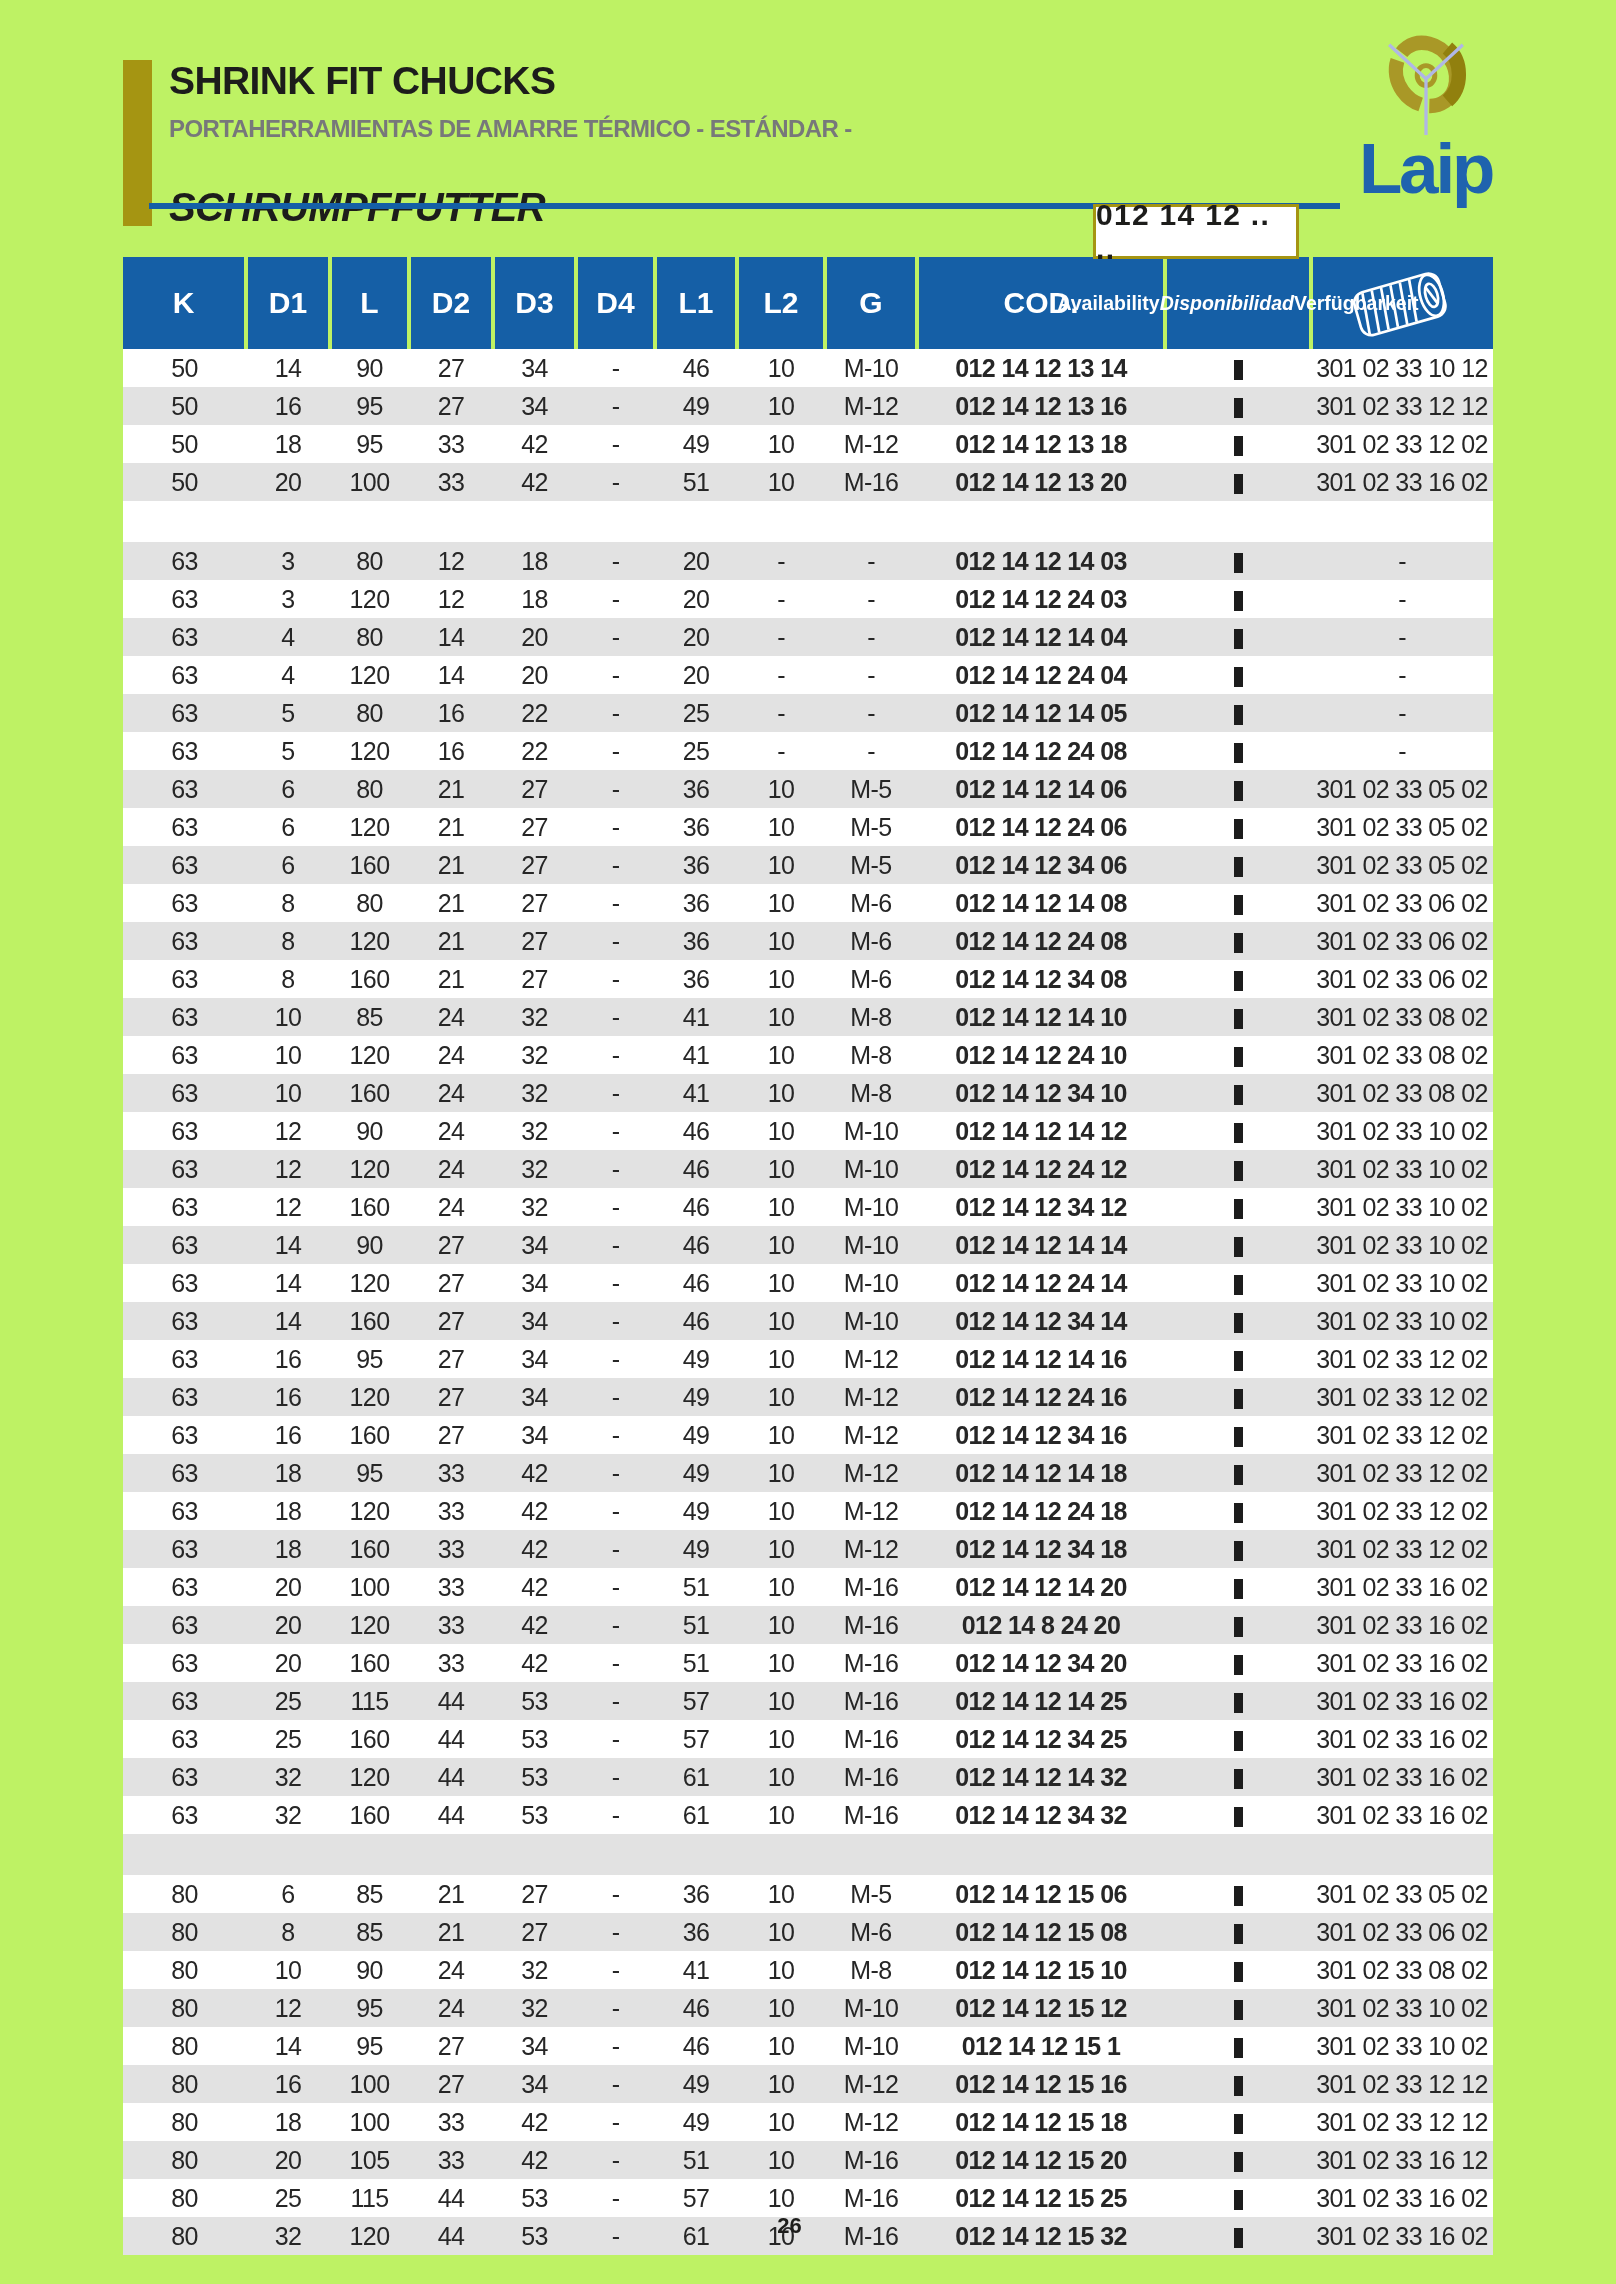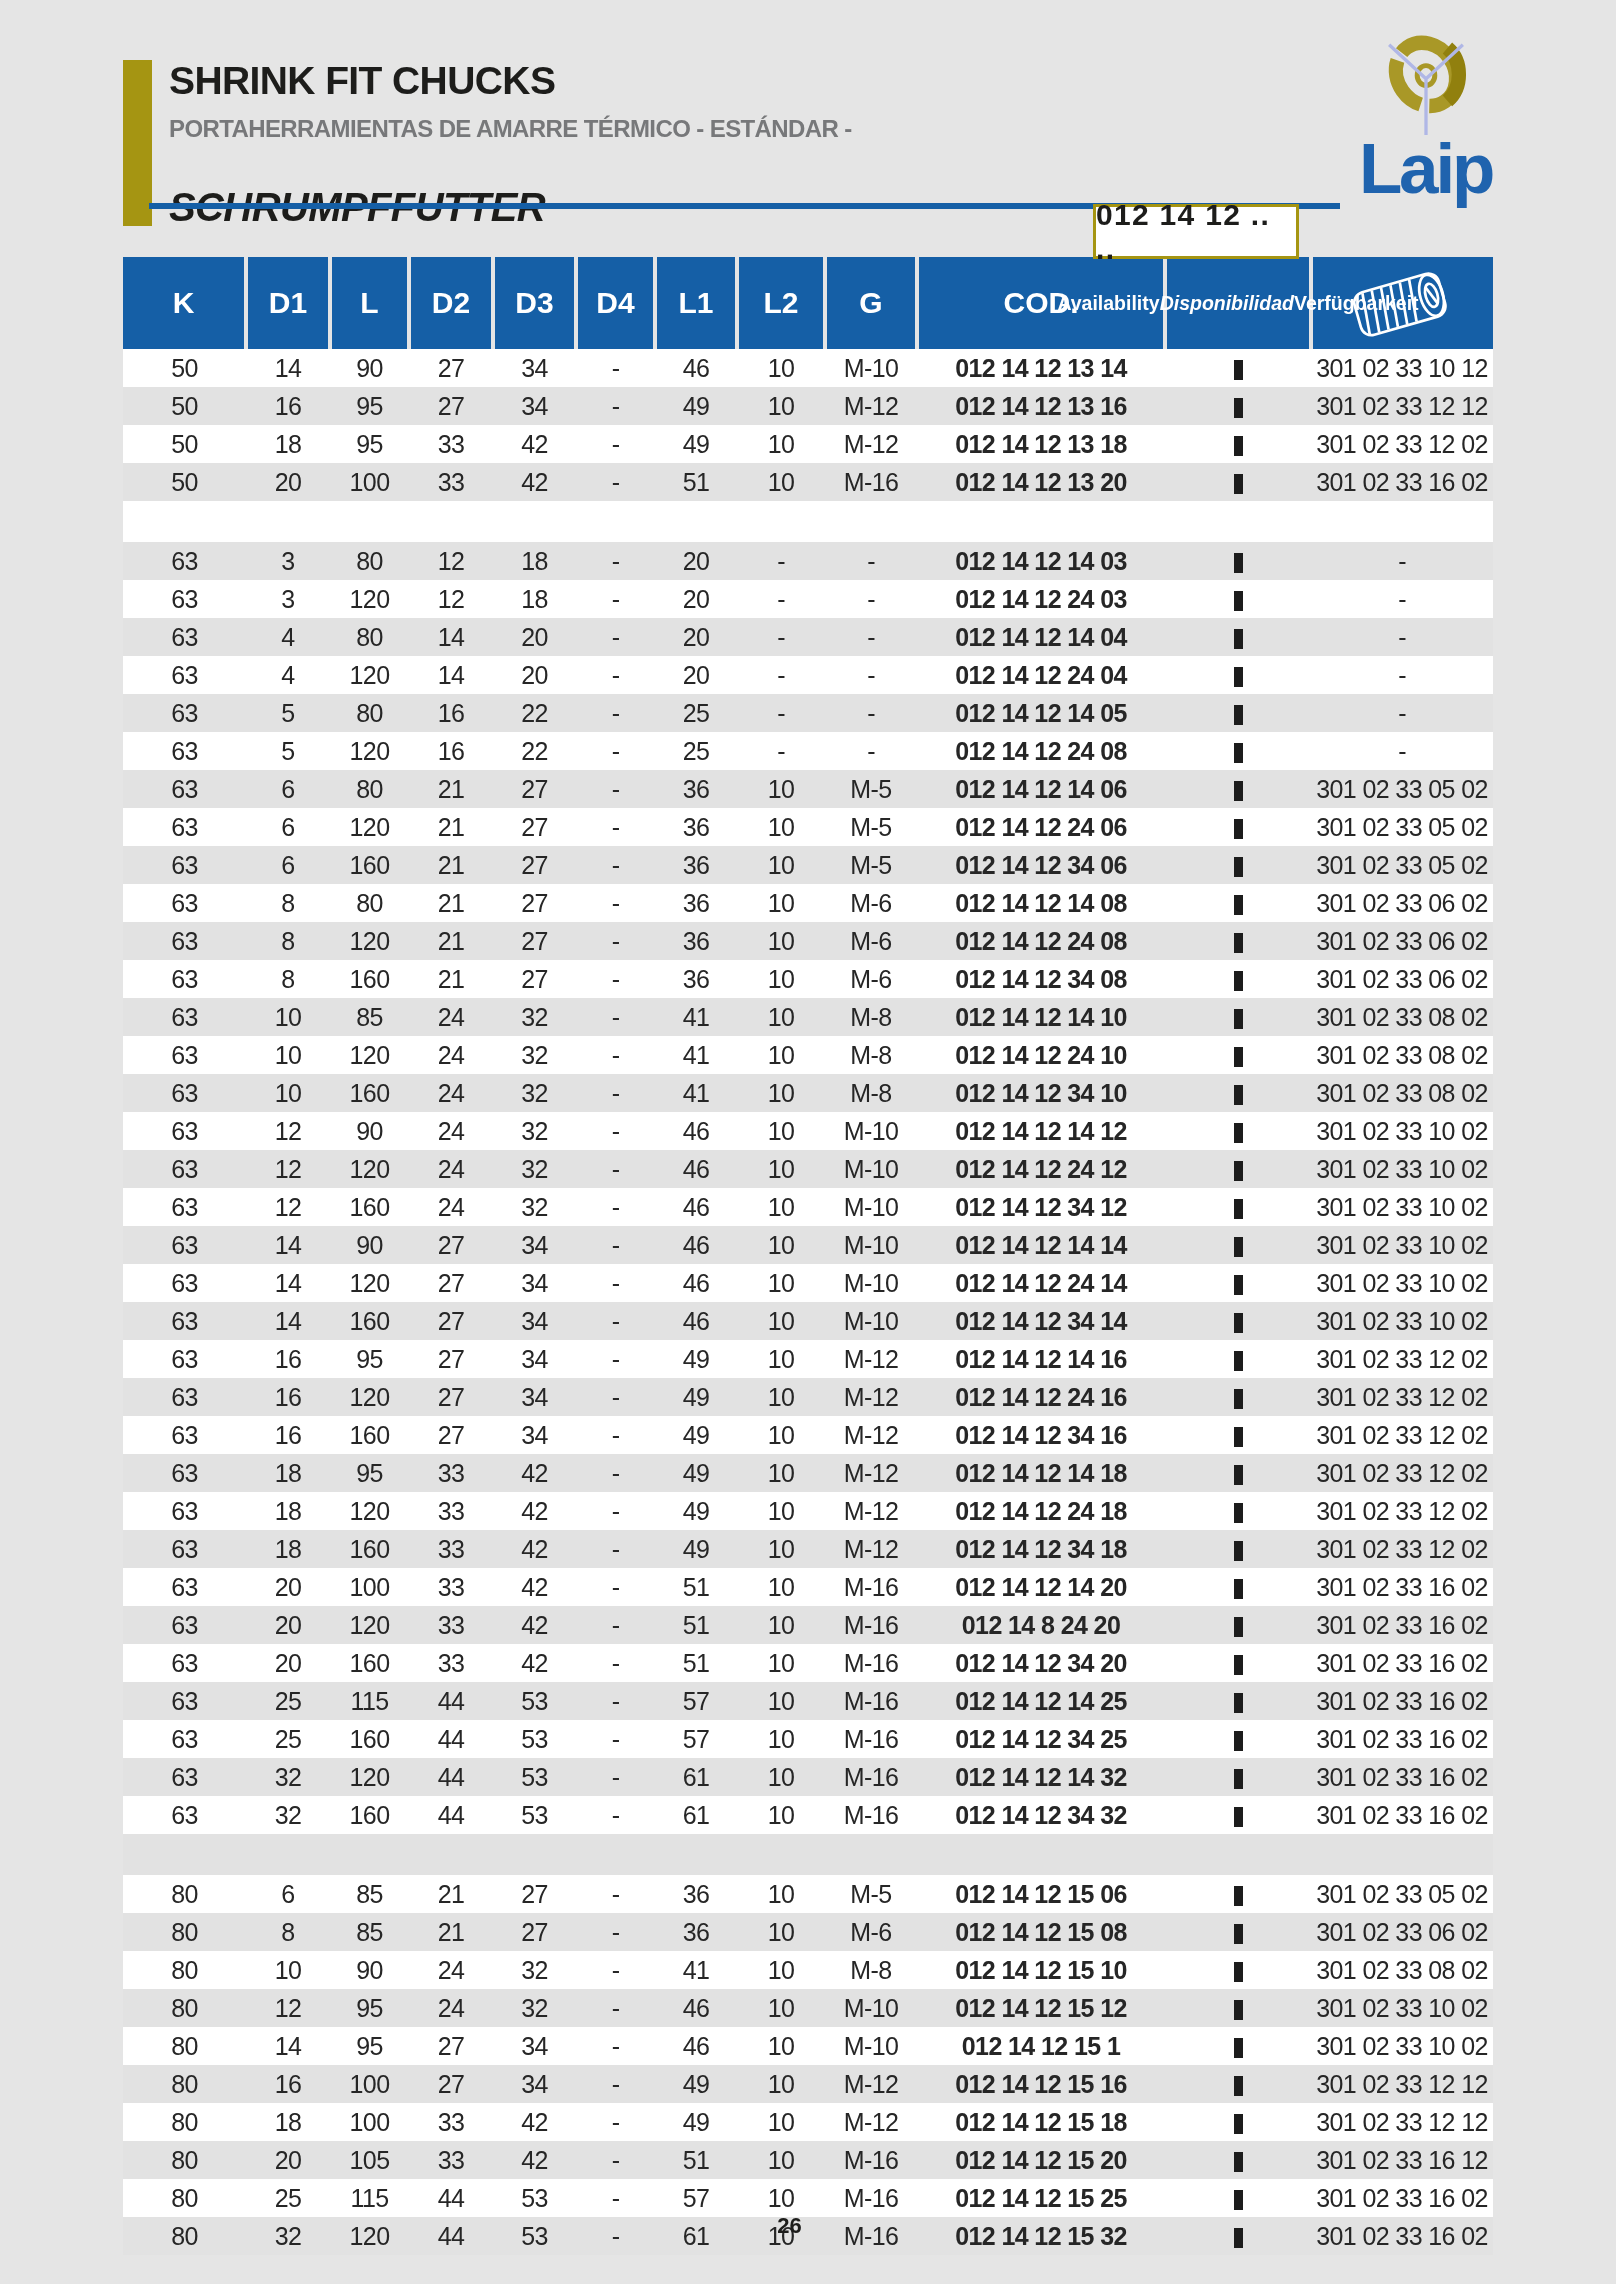--- a/index.html
+++ b/index.html
@@ -1,16 +1,16 @@
 <!DOCTYPE html>
 <html style="font-size:10.4px"><head>
 <meta charset="utf-8">
 <style>
   html,body{margin:0;padding:0;background:#fff;}
-  .page{position:relative;width:1616px;height:2284px;background:#e5e5e5;
+  .page{position:relative;width:1616px;height:2284px;background:#bef264;
         font-family:"Liberation Sans",sans-serif;overflow:hidden;}
 
   
   .gold-bar{position:absolute;left:123px;top:60px;width:29px;height:166px;background:#a59512;}
   .titles{position:absolute;left:169px;top:57px;width:975px;}
   .title{font-size:39px;font-weight:bold;color:#1d1d1b;line-height:48px;letter-spacing:-0.6px;}
   .sub-es{font-size:24px;font-weight:bold;color:#77787a;line-height:47px;letter-spacing:-0.6px;}
   .sub-de{font-size:40px;font-weight:bold;font-style:italic;color:#1d1d1b;line-height:47px;letter-spacing:-0.6px;margin-top:32px;}
   .blue-line{position:absolute;left:149px;top:203px;width:1191px;height:5.8px;background:#155fa6;}
   .code-box{position:absolute;left:1093px;top:181px;width:200px;height:49px;background:#fff;

